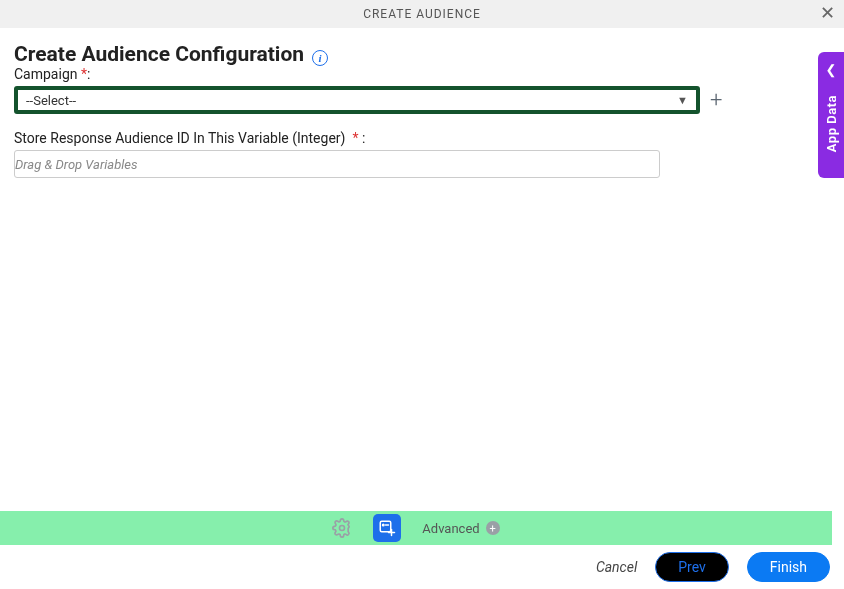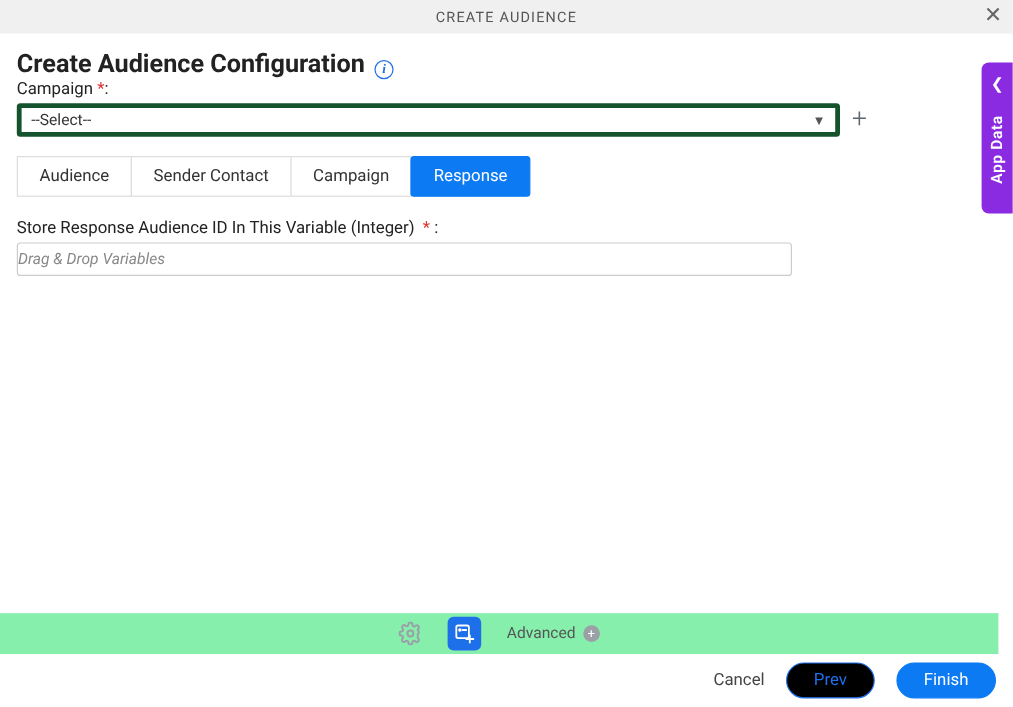--- a/index.html
+++ b/index.html
@@ -172,20 +172,21 @@
     align-items: center;
     justify-content: flex-end;
     gap: 18px;
     padding-right: 14px;
     background: #fff;
   }
   .link-btn {
     font-size: 14px;
     color: #444;
     cursor: pointer;
+    font-style: italic;
   }
   .pill-btn {
     border: 1px solid #1e6fea;
     color: #1e6fea;
     background: #000000;
     border-radius: 16px;
     padding: 6px 22px;
     font-size: 14px;
     cursor: pointer;
   }
@@ -241,26 +242,20 @@
     <span class="req"> *</span><span>:</span>
   </div>
   <div class="select-row">
     <div class="select-box">
       <span>--Select--</span>
       <span class="select-caret">▼</span>
     </div>
     <span class="plus-btn">+</span>
   </div>
 
-  <div class="tabs">
-    <div class="tab">Audience</div>
-    <div class="tab">Sender Contact</div>
-    <div class="tab">Campaign</div>
-    <div class="tab active">Response</div>
-  </div>
 
   <div class="field-label">
     <span>Store Response Audience ID In This Variable (Integer)</span>
     <span class="req">&nbsp;*</span><span> :</span>
   </div>
   <div class="var-input">
     <span>Drag &amp; Drop Variables</span>
   </div>
 </div>
 

